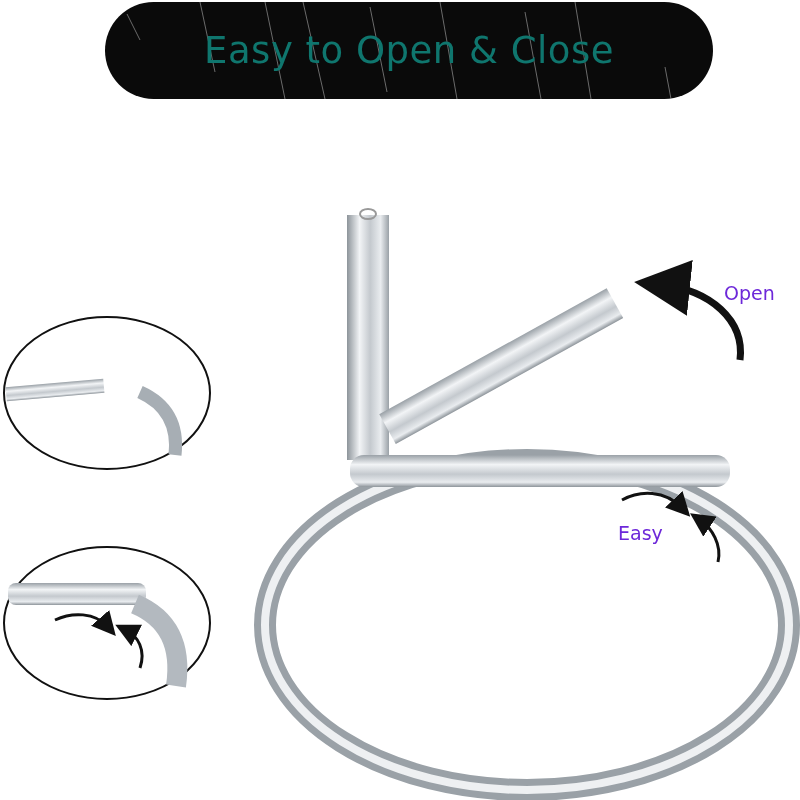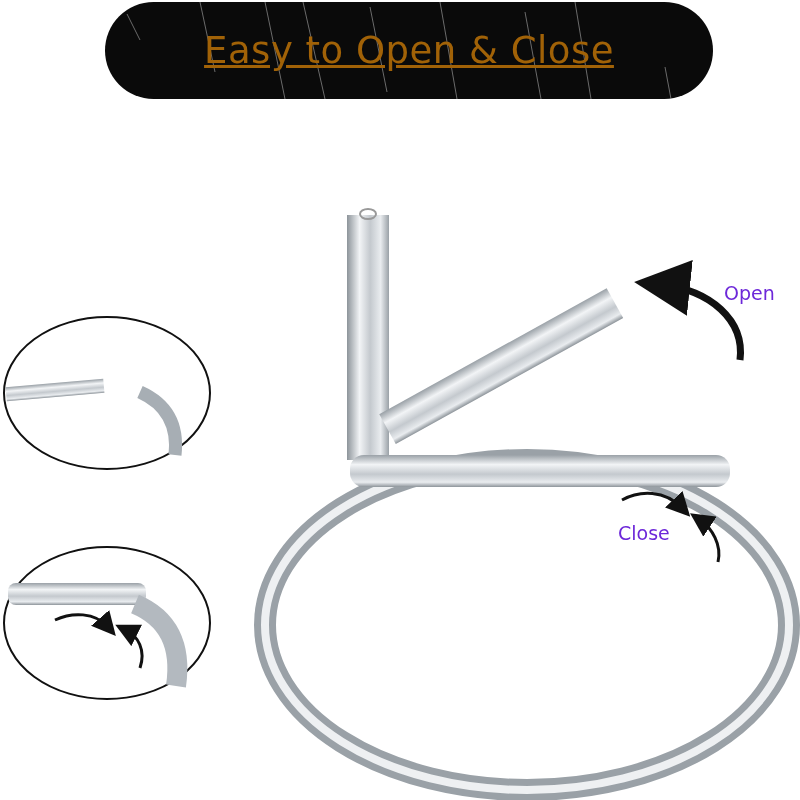--- a/index.html
+++ b/index.html
@@ -2,21 +2,21 @@
 <html><head>
 <meta charset="utf-8">
 <style>
   html, body { margin:0; padding:0; background:#ffffff; }
   body { width:800px; height:800px; position:relative; overflow:hidden; font-family:"DejaVu Sans", sans-serif; }
   .banner {
     position:absolute; left:105px; top:2px; width:608px; height:97px;
     background:#0a0a0a; border-radius:49px; overflow:hidden;
     display:flex; align-items:center; justify-content:center;
   }
-  .banner-title { color:#a16207; font-size:37px; letter-spacing:0.5px; position:relative; z-index:2;text-decoration:underline; }
+  .banner-title { color:#0f766e; font-size:37px; letter-spacing:0.5px; position:relative; z-index:2; }
   .streaks { position:absolute; inset:0; z-index:1; }
   .label { position:absolute; color:#6d28d9; font-size:19px; }
   svg.main { position:absolute; left:0; top:0; }
 </style>
 </head>
 <body>
 
 <div class="banner">
   <svg class="streaks" width="608" height="97">
     <g stroke="#bbbbbb" stroke-width="1" opacity="0.55">
@@ -83,13 +83,13 @@
   <g>
     <ellipse cx="107" cy="623" rx="103" ry="76" fill="#fff" stroke="#111" stroke-width="2"></ellipse>
     <rect x="8" y="583" width="138" height="22" rx="8" fill="url(#gh)"></rect>
     <path d="M135,604 Q185,625 176,686" fill="none" stroke="#b3b9bf" stroke-width="20"></path>
     <path d="M55,620 C72,612 95,612 108,627" fill="none" stroke="#111" stroke-width="3" marker-end="url(#ah)"></path>
     <path d="M140,668 C146,650 138,636 126,630" fill="none" stroke="#111" stroke-width="3" marker-end="url(#ah)"></path>
   </g>
 </svg>
 
 <span class="label" style="left:724px;top:282px;">Open</span>
-<span class="label" style="left:618px;top:522px;">Close</span>
+<span class="label" style="left:618px;top:522px;">Easy</span>
 
 </body></html>

